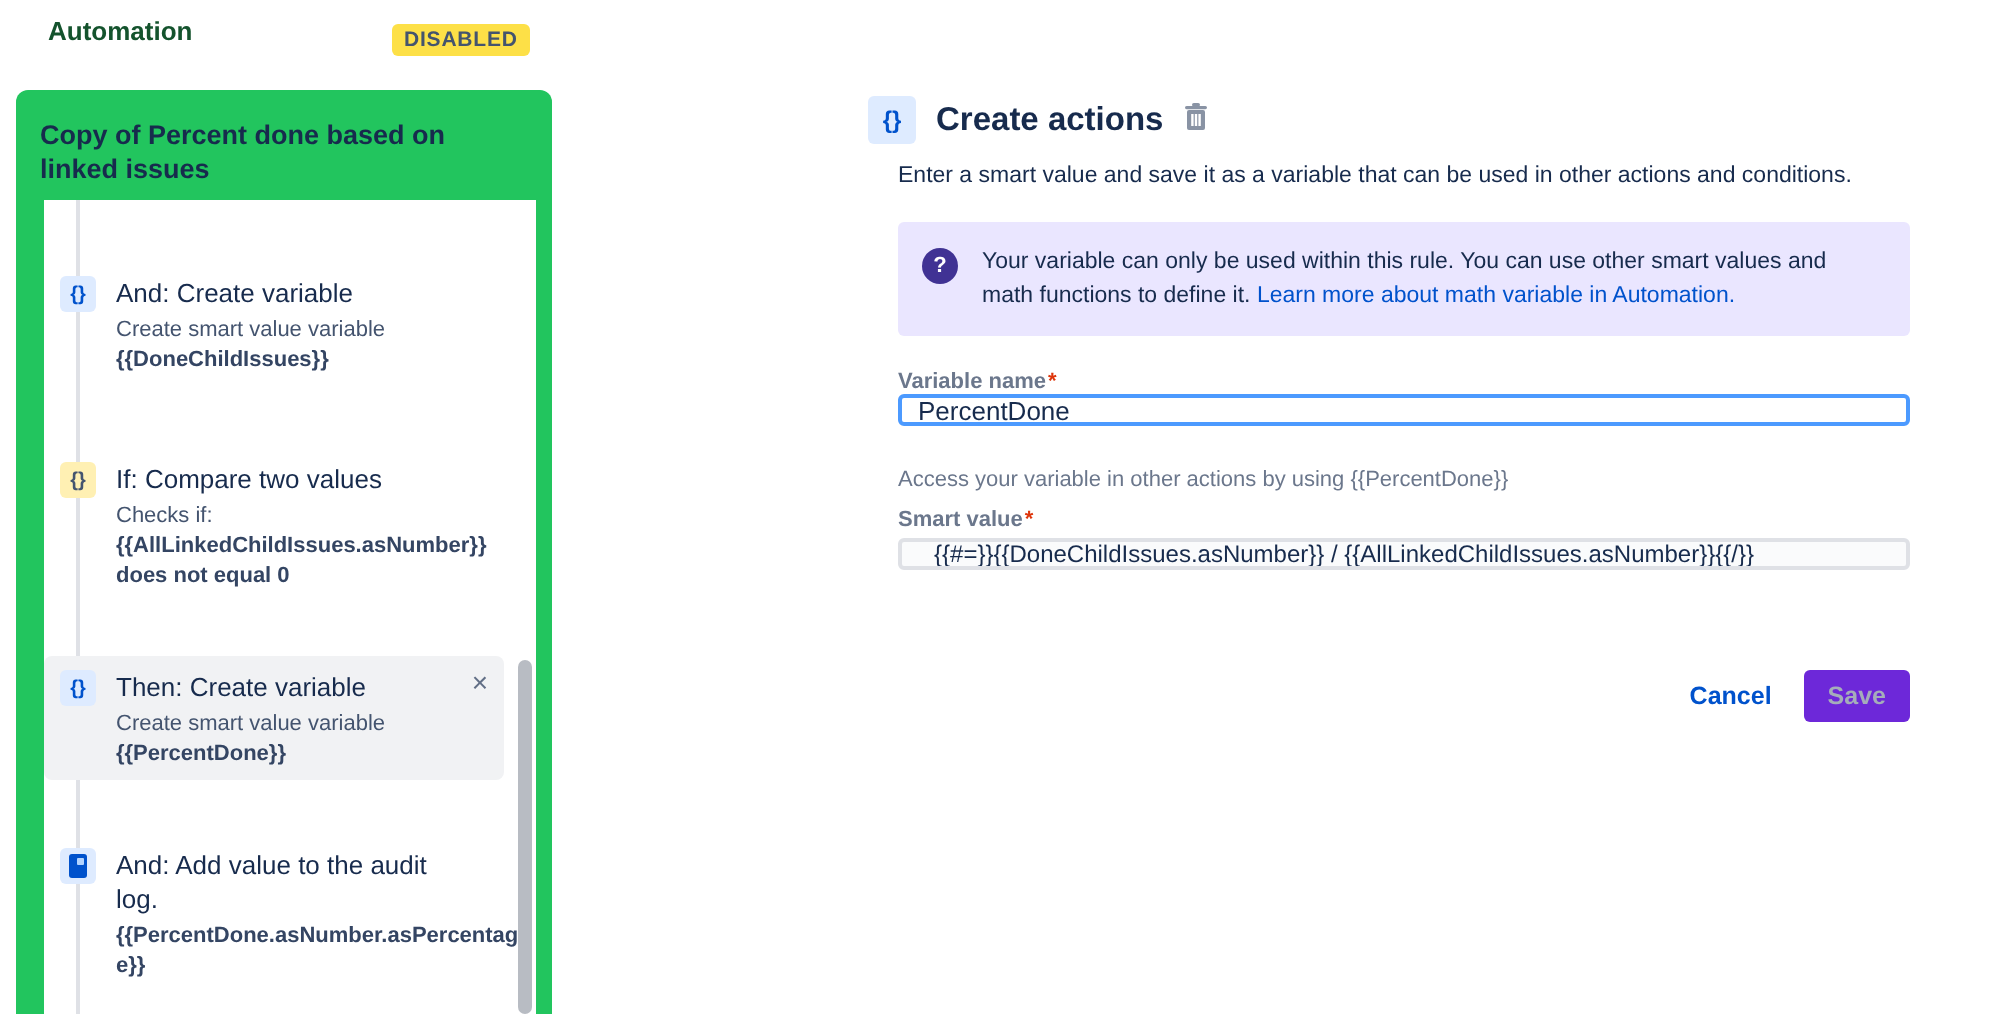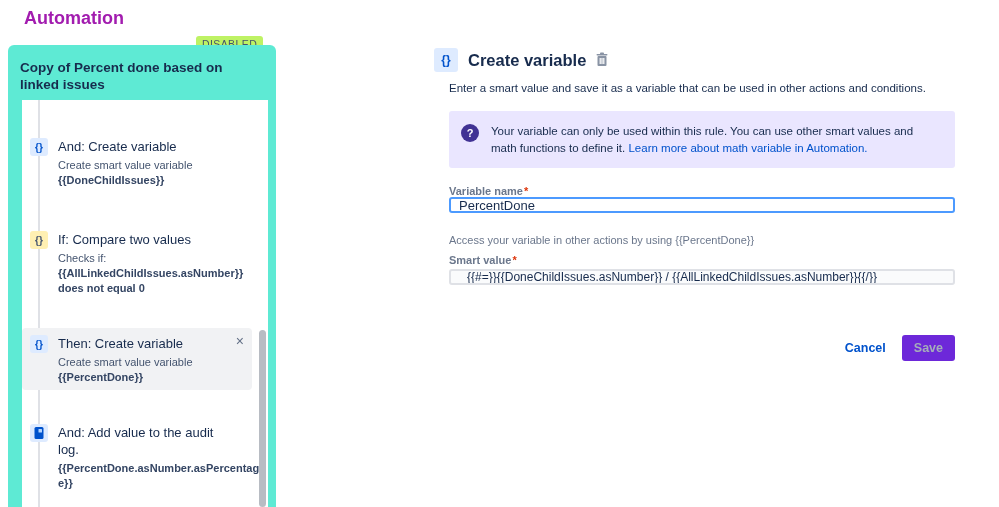--- a/index.html
+++ b/index.html
@@ -1,26 +1,26 @@
 <!DOCTYPE html>
 <html><head>
 <meta charset="utf-8">
 <style>
   * { margin:0; padding:0; box-sizing:border-box; }
   html,body { width:999px; height:507px; background:#fff; overflow:hidden;
     font-family:"Liberation Sans", sans-serif; color:#172B4D; }
   .abs { position:absolute; }
 
   
-  .page-title { left:24px; top:8px; font-size:18px; font-weight:700; color:#a21caf; }
-  .status-badge { left:196px; top:12px; background:#bef264; color:#44546E;
-    font-size:10.5px; font-weight:400; letter-spacing:.4px; padding:2px 6px; border-radius:3px;margin-top:24px; }
+  .page-title { left:24px; top:8px; font-size:13px; font-weight:700; color:#14532d; }
+  .status-badge { left:196px; top:12px; background:#fde047; color:#44546E;
+    font-size:10.5px; font-weight:700; letter-spacing:.4px; padding:2px 6px; border-radius:3px; }
 
   
-  .sidebar { left:8px; top:45px; width:268px; height:462px; background:#5eead4;
+  .sidebar { left:8px; top:45px; width:268px; height:462px; background:#22c55e;
     border-radius:6px 6px 0 0; }
   .rule-name { position:absolute; left:12px; top:14px; width:244px;
     font-size:13.5px; font-weight:700; color:#172B4D; line-height:17px; }
   .step-list { position:absolute; left:14px; top:55px; width:246px; bottom:0;
     background:#fff; overflow:hidden; }
   .connector { position:absolute; left:16px; top:0; bottom:0; width:2px; background:#DFE1E6; }
   .scroll-thumb { position:absolute; right:2px; top:230px; bottom:0; width:7px;
     background:#B8BCC3; border-radius:4px; }
   .step { position:absolute; left:0; width:238px; }
   .step-icon { position:absolute; left:8px; top:0; width:18px; height:18px; border-radius:3px;
@@ -134,21 +134,21 @@
     </div>
 
     <div class="scroll-thumb"></div>
   </div>
 </div>
 
 <div class="abs main">
 
   <div class="main-header">
     <span class="main-icon">{}</span>
-    <span class="main-title">Create variable</span>
+    <span class="main-title">Create actions</span>
     <span class="trash">
       <svg width="14" height="15" viewBox="0 0 14 15">
         <rect x="2.5" y="4" width="9" height="10" rx="1" fill="#8993A4"></rect>
         <rect x="1.5" y="2" width="11" height="1.6" rx="0.8" fill="#8993A4"></rect>
         <rect x="5" y="0.5" width="4" height="1.8" rx="0.9" fill="#8993A4"></rect>
         <rect x="4.6" y="6" width="1.2" height="6" fill="#fff"></rect>
         <rect x="6.4" y="6" width="1.2" height="6" fill="#fff"></rect>
         <rect x="8.2" y="6" width="1.2" height="6" fill="#fff"></rect>
       </svg>
     </span>

